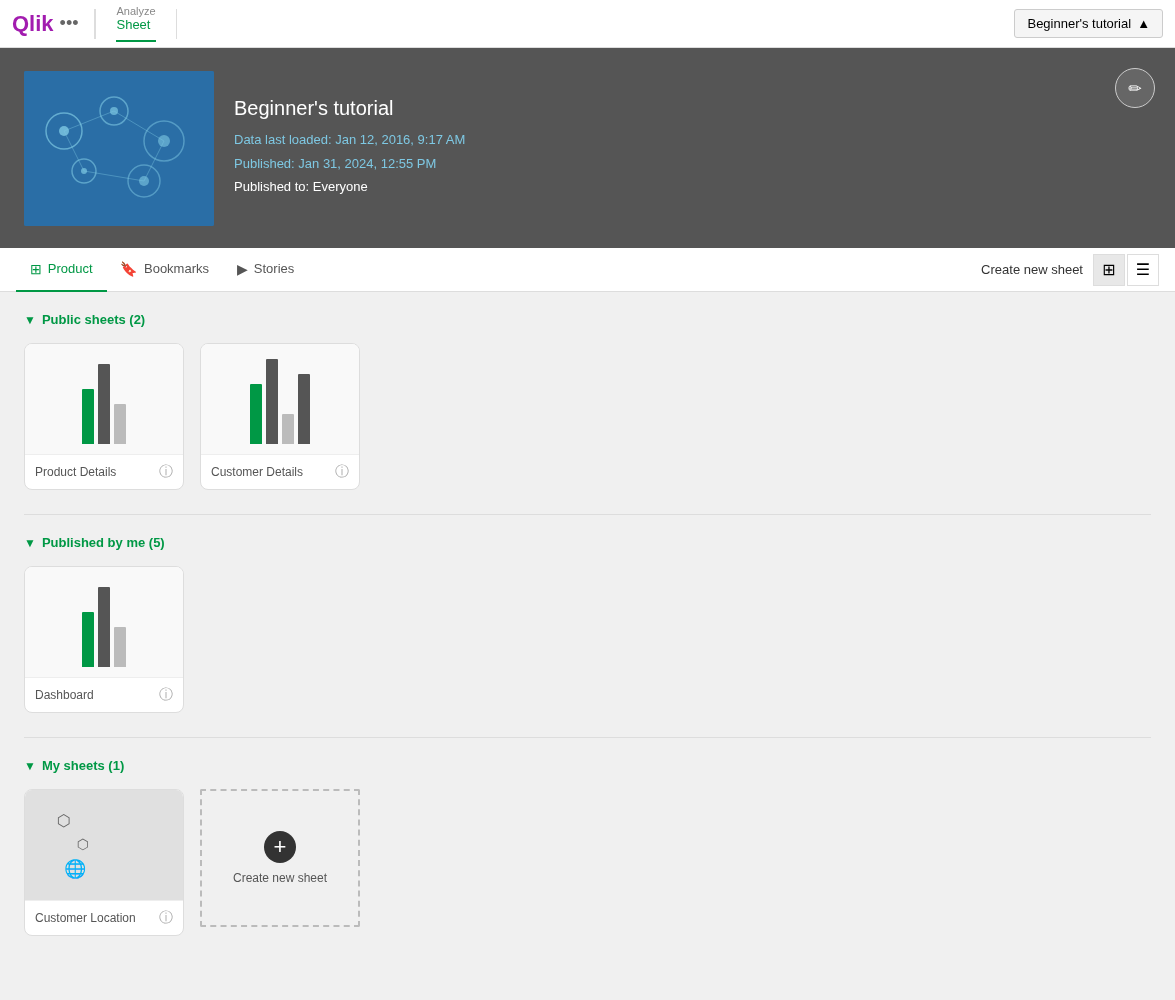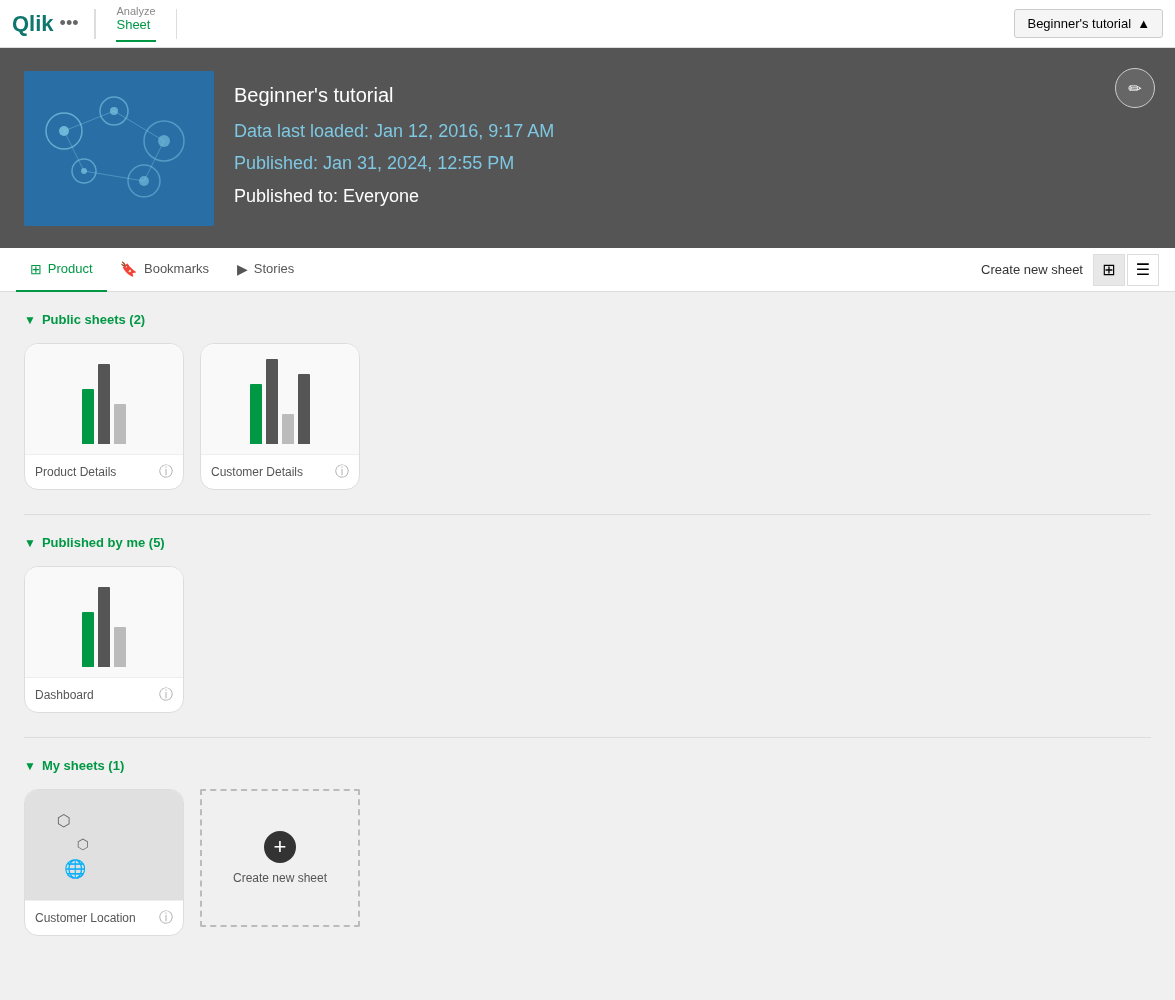--- a/index.html
+++ b/index.html
@@ -17,21 +17,21 @@
     }
     .qlik-logo {
       display: flex;
       align-items: center;
       gap: 6px;
       margin-right: 16px;
     }
     .qlik-logo-text {
       font-size: 22px;
       font-weight: bold;
-      color: #0f766e;
+      color: #a21caf;
     }
     .qlik-dots {
       font-size: 18px;
       color: #666;
       cursor: pointer;
     }
     .nav-section {
       display: flex;
       flex-direction: column;
       padding: 0 20px;
@@ -94,21 +94,21 @@
     }
     .app-info {
       color: #fff;
     }
     .app-title {
       font-size: 20px;
       font-weight: 500;
       margin-bottom: 8px;
     }
     .app-meta {
-      font-size: 18px;
+      font-size: 13px;
       line-height: 1.8;
     }
     .app-meta .highlight { color: #7ec8e3; }
     .edit-btn {
       position: absolute;
       top: 20px;
       right: 20px;
       width: 40px;
       height: 40px;
       border-radius: 50%;
@@ -202,21 +202,21 @@
       flex-wrap: wrap;
       gap: 16px;
       margin-bottom: 24px;
     }
 
     
     .sheet-card {
       width: 160px;
       background: #fff;
       border: 1px solid #ddd;
-      border-radius: 14px;
+      border-radius: 8px;
       cursor: pointer;
       overflow: hidden;
     }
     .sheet-preview {
       height: 110px;
       background: #f9f9f9;
       display: flex;
       align-items: flex-end;
       justify-content: center;
       padding: 10px 20px 10px;

